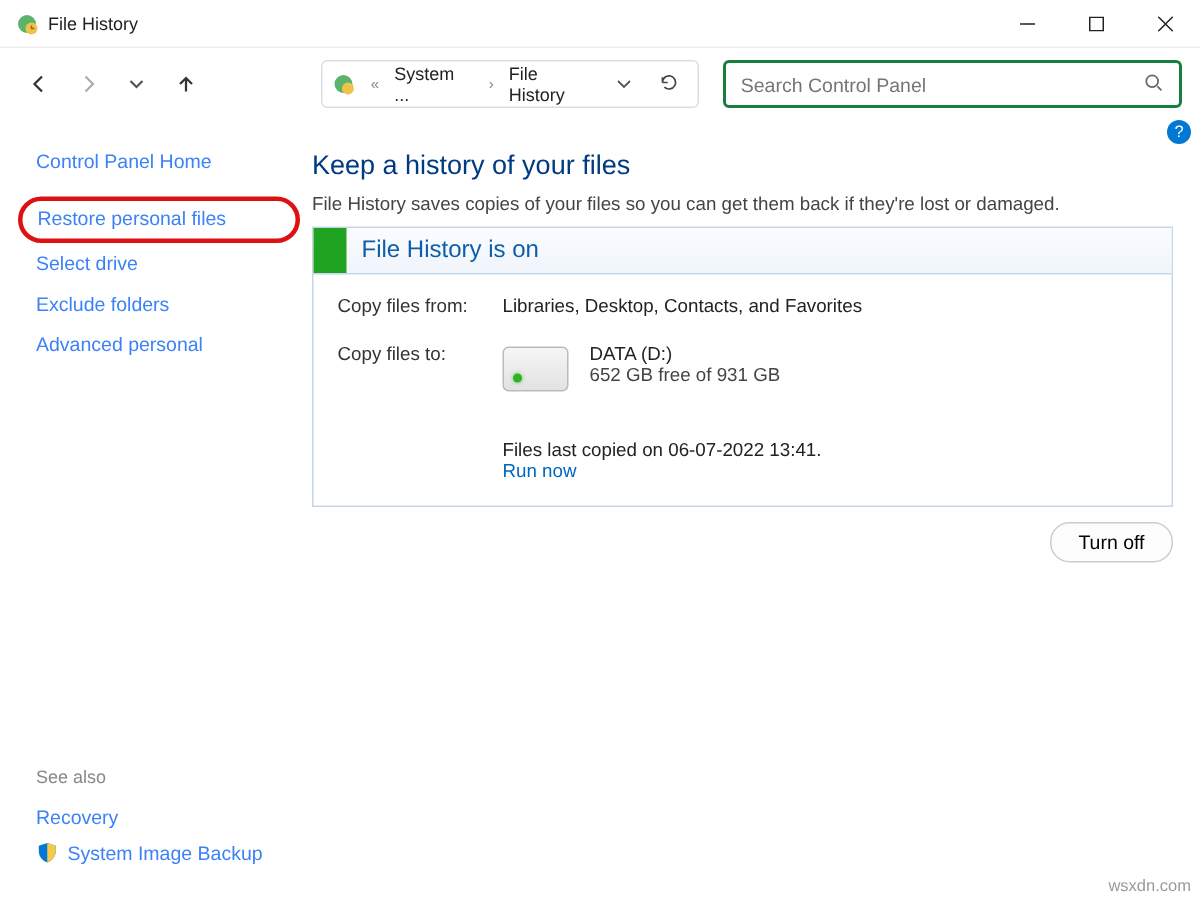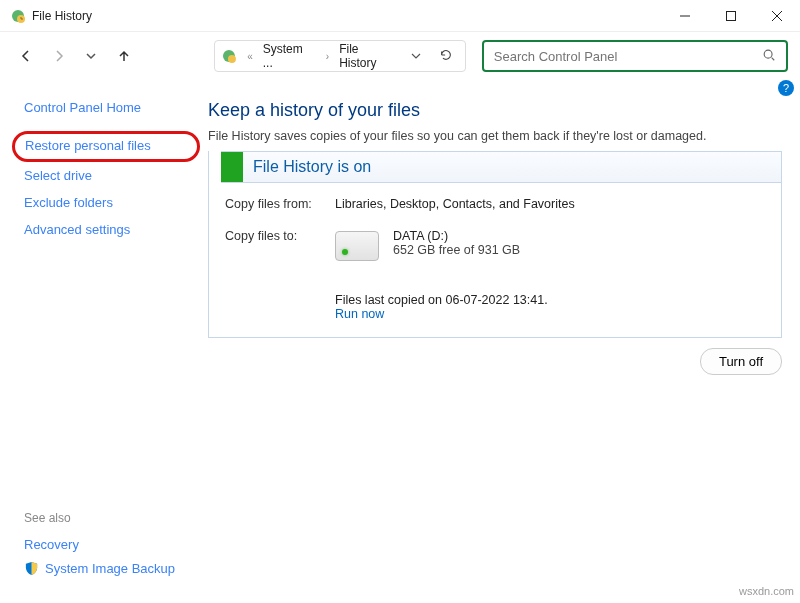--- a/index.html
+++ b/index.html
@@ -25,21 +25,21 @@
   .sidebar-link { color: #3b82f6; font-size: 13px; padding: 6px 0; cursor: pointer; display: block; }
   .sidebar-footer { margin-top: auto; padding-bottom: 10px; }
   .see-also { color: #888; font-size: 12px; padding: 6px 0; }
   .shield-row { display: flex; align-items: center; gap: 6px; }
   .highlight { border: 3px solid #d11; border-radius: 16px; padding: 4px 10px 6px; margin-left: -12px; display: inline-block; }
   .main { flex: 1; padding: 10px 18px 10px 8px; position: relative; }
   .help-dot { position: absolute; right: 6px; top: 0; width: 16px; height: 16px; border-radius: 50%; background: #0078d4; color: #fff; font-size: 11px; display: flex; align-items: center; justify-content: center; cursor: pointer; }
   .page-title { color: #003a82; font-size: 18px; font-weight: 400; margin-top: 10px; }
   .page-desc { font-size: 12.5px; margin: 8px 0 8px; color: #444; }
   .panel { border: 1px solid #c7d6e8; border-top: none; }
-  .panel-header { display: flex; align-items: center; background: linear-gradient(#fafcff,#f0f5fb); border-top: 1px solid #c7d6e8; border-bottom: 1px solid #c7d6e8; margin-left: 12px; }
+  .panel-header { display: flex; align-items: center; background: linear-gradient(#fafcff,#f0f5fb); border-top: 1px solid #c7d6e8; border-bottom: 1px solid #c7d6e8; }
   .status-bar { width: 22px; height: 30px; background: #1fa321; }
   .panel-title { color: #0d5ea8; font-size: 16px; padding-left: 10px; }
   .panel-body { padding: 14px 16px 16px; font-size: 12.5px; }
   .row { display: flex; margin-bottom: 10px; }
   .row-label { width: 110px; color: #333; }
   .drive { display: flex; gap: 14px; align-items: flex-start; }
   .drive-icon { width: 44px; height: 30px; border: 1px solid #bbb; border-radius: 4px; background: linear-gradient(#f5f5f5,#e2e2e2); position: relative; margin-top: 2px; }
   .drive-icon::after { content: ""; position: absolute; left: 6px; bottom: 5px; width: 6px; height: 6px; background: #2fb321; border-radius: 50%; box-shadow: 0 0 3px #2fb32199; }
   .drive-name { font-size: 12.5px; }
   .drive-free { font-size: 12.5px; color: #444; }
@@ -128,21 +128,21 @@
 
 <div class="body">
   <div class="sidebar">
     <a class="sidebar-link">Control Panel Home</a>
     <div style="height:10px"></div>
     <span class="highlight">
       <a class="sidebar-link" style="padding:0">Restore personal files</a>
     </span>
     <a class="sidebar-link">Select drive</a>
     <a class="sidebar-link">Exclude folders</a>
-    <a class="sidebar-link">Advanced settings</a>
+    <a class="sidebar-link">Advanced personal</a>
 
     <div class="sidebar-footer">
       <div class="see-also">See also</div>
       <a class="sidebar-link">Recovery</a>
       <div class="shield-row">
         <svg width="15" height="15" viewBox="0 0 16 16">
             <path d="M8 1l6 2v4c0 4-3 7-6 8-3-1-6-4-6-8V3z" fill="#0078d4"></path>
             <path d="M8 1l6 2v4c0 4-3 7-6 8V1z" fill="#f7c948"></path>
           </svg>
         <a class="sidebar-link" style="padding:3px 0">System Image Backup</a>

